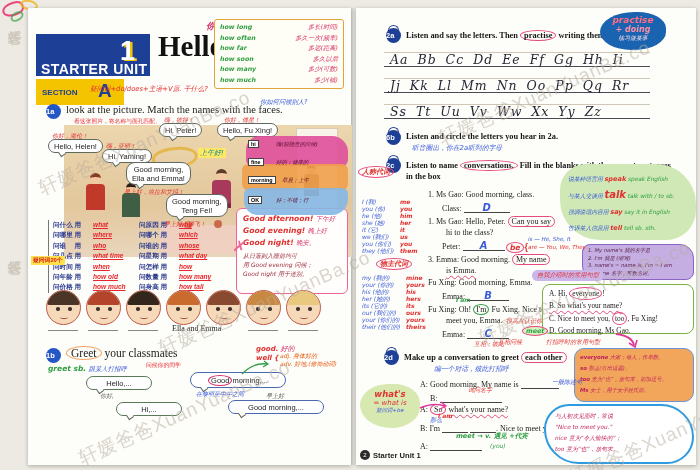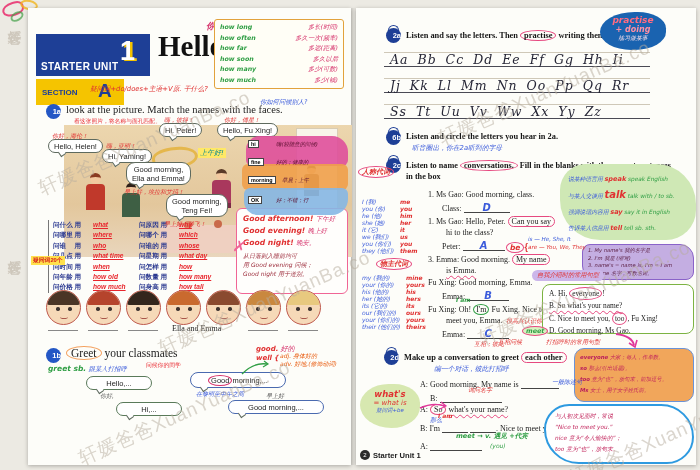--- a/index.html
+++ b/index.html
@@ -15,21 +15,21 @@
 #pageR{left:356px;width:340px}
 #fold{position:absolute;left:349px;top:8px;bottom:5px;width:8px;background:linear-gradient(90deg,rgba(0,0,0,.14),rgba(0,0,0,.02) 70%)}
 .wm{position:absolute;color:#b7ad9e;opacity:.5;font-size:19px;transform:rotate(-24deg);white-space:nowrap;pointer-events:none;letter-spacing:1px;z-index:40}
 .wmv{position:absolute;color:#b7ad9e;opacity:.55;font-size:14px;writing-mode:vertical-rl;pointer-events:none;z-index:40}
 .circ{border:1.3px solid #e64980;border-radius:50%;padding:0 3px;display:inline-block}
 .gcirc{border:1.3px solid #2f9e44;border-radius:50%;padding:0 2px;display:inline-block}
 .ocirc{border:1.4px solid #f4a261;border-radius:50%;padding:0 4px;display:inline-block}
 .wavy{text-decoration:underline wavy #e64980;text-underline-offset:2px}
 .bub{position:absolute;background:#fff;border:1.1px solid #5e6a5e;border-radius:9px;padding:1.5px 5px;font-size:7.5px;color:#1d1d1d;white-space:nowrap;z-index:6}
 .bub:after{content:"";position:absolute;left:10px;bottom:-3.6px;width:5px;height:5px;background:#fff;border-right:1.1px solid #5e6a5e;border-bottom:1.1px solid #5e6a5e;transform:rotate(55deg)}
-.abadge{position:absolute;width:15px;height:15px;border-radius:50%;background:#1e3f96;color:#fff;font:bold 7.5px "Liberation Sans",sans-serif;display:flex;align-items:center;justify-content:flex-end;z-index:5}
+.abadge{position:absolute;width:15px;height:15px;border-radius:50%;background:#1e3f96;color:#fff;font:bold 7.5px "Liberation Sans",sans-serif;display:flex;align-items:center;justify-content:flex-start;z-index:5}
 .hp{position:absolute;top:-3.5px;left:1.5px;width:11px;height:7px;border:1.5px solid #1e3f96;border-bottom:none;border-radius:7px 7px 0 0}
 .blank{display:inline-block;border-bottom:1px solid #444;text-align:center;vertical-align:bottom;height:11px}
 .ans{font-family:"DejaVu Sans",sans-serif;font-style:italic;font-weight:bold;font-size:10px;color:#3b5bdb}
 .face{position:absolute;width:35px;height:35px;border-radius:50%;border:1.8px solid #bf5a4e;background:#f6d9b8;overflow:hidden;z-index:4}
 .hair{position:absolute;top:-1px;left:-1px;right:-1px;height:15px;border-radius:17px 17px 5px 5px}
 .eyes{position:absolute;top:16px;left:9px;width:3.5px;height:3.5px;border-radius:50%;background:#3d3330;box-shadow:12px 0 0 #3d3330}
 .mouth{position:absolute;top:24px;left:13px;width:8px;height:4px;border-bottom:1.2px solid #a8564a;border-radius:50%}
 .fline{position:absolute;border-bottom:1px solid #888;width:30px}
 .rule{position:absolute;border-bottom:1.1px solid #4a4a55}
 .rule2{position:absolute;border-bottom:1px solid #cfc8b8}
@@ -59,21 +59,21 @@
 
 <div class="p" style="left:2px;top:2px;width:22px;height:14px;border:2px solid #e91e63;border-radius:60% 40% 50% 50%;transform:rotate(-15deg);opacity:.8"></div>
 <div class="p" style="left:20px;top:0;width:18px;height:10px;border:2px solid #f1b51e;border-radius:50%;transform:rotate(12deg);opacity:.8"></div>
 <div class="p" style="left:10px;top:12px;width:14px;height:9px;border:2px solid #43a047;border-radius:50%;transform:rotate(-30deg);opacity:.7"></div>
 
 <div id="fold"></div>
 
 <div class="page" id="pageL">
 
   <div class="p" style="left:8px;top:26px;width:114px;height:42px;background:#1e3f96">
-    <span class="p" style="left:5px;top:27px;color:#fff;font-size:10px;font-weight:bold;letter-spacing:.4px">STARTER UNIT</span>
+    <span class="p" style="left:5px;top:27px;color:#fff;font-size:14px;font-weight:bold;letter-spacing:.4px">STARTER UNIT</span>
     <span class="p" style="left:84px;top:2px;color:#fff;font-size:27px;font-weight:bold;text-shadow:2.5px 1px 0 #f5c400">1</span>
   </div>
 
   <div class="p" style="left:8px;top:71px;width:88px;height:26px;background:#f5c400">
     <span class="p" style="left:6px;top:9px;color:#1e3f96;font-size:8px;font-weight:bold">SECTION</span>
     <span class="p" style="left:62px;top:1px;color:#1e3f96;font-size:19px;font-weight:bold">A</span>
   </div>
 
   <div class="p serif b" style="left:130px;top:22px;font-size:29px;color:#111">Hello!</div>
   <div class="p hw red b" style="left:178px;top:12px;font-size:9px">你好!</div>

